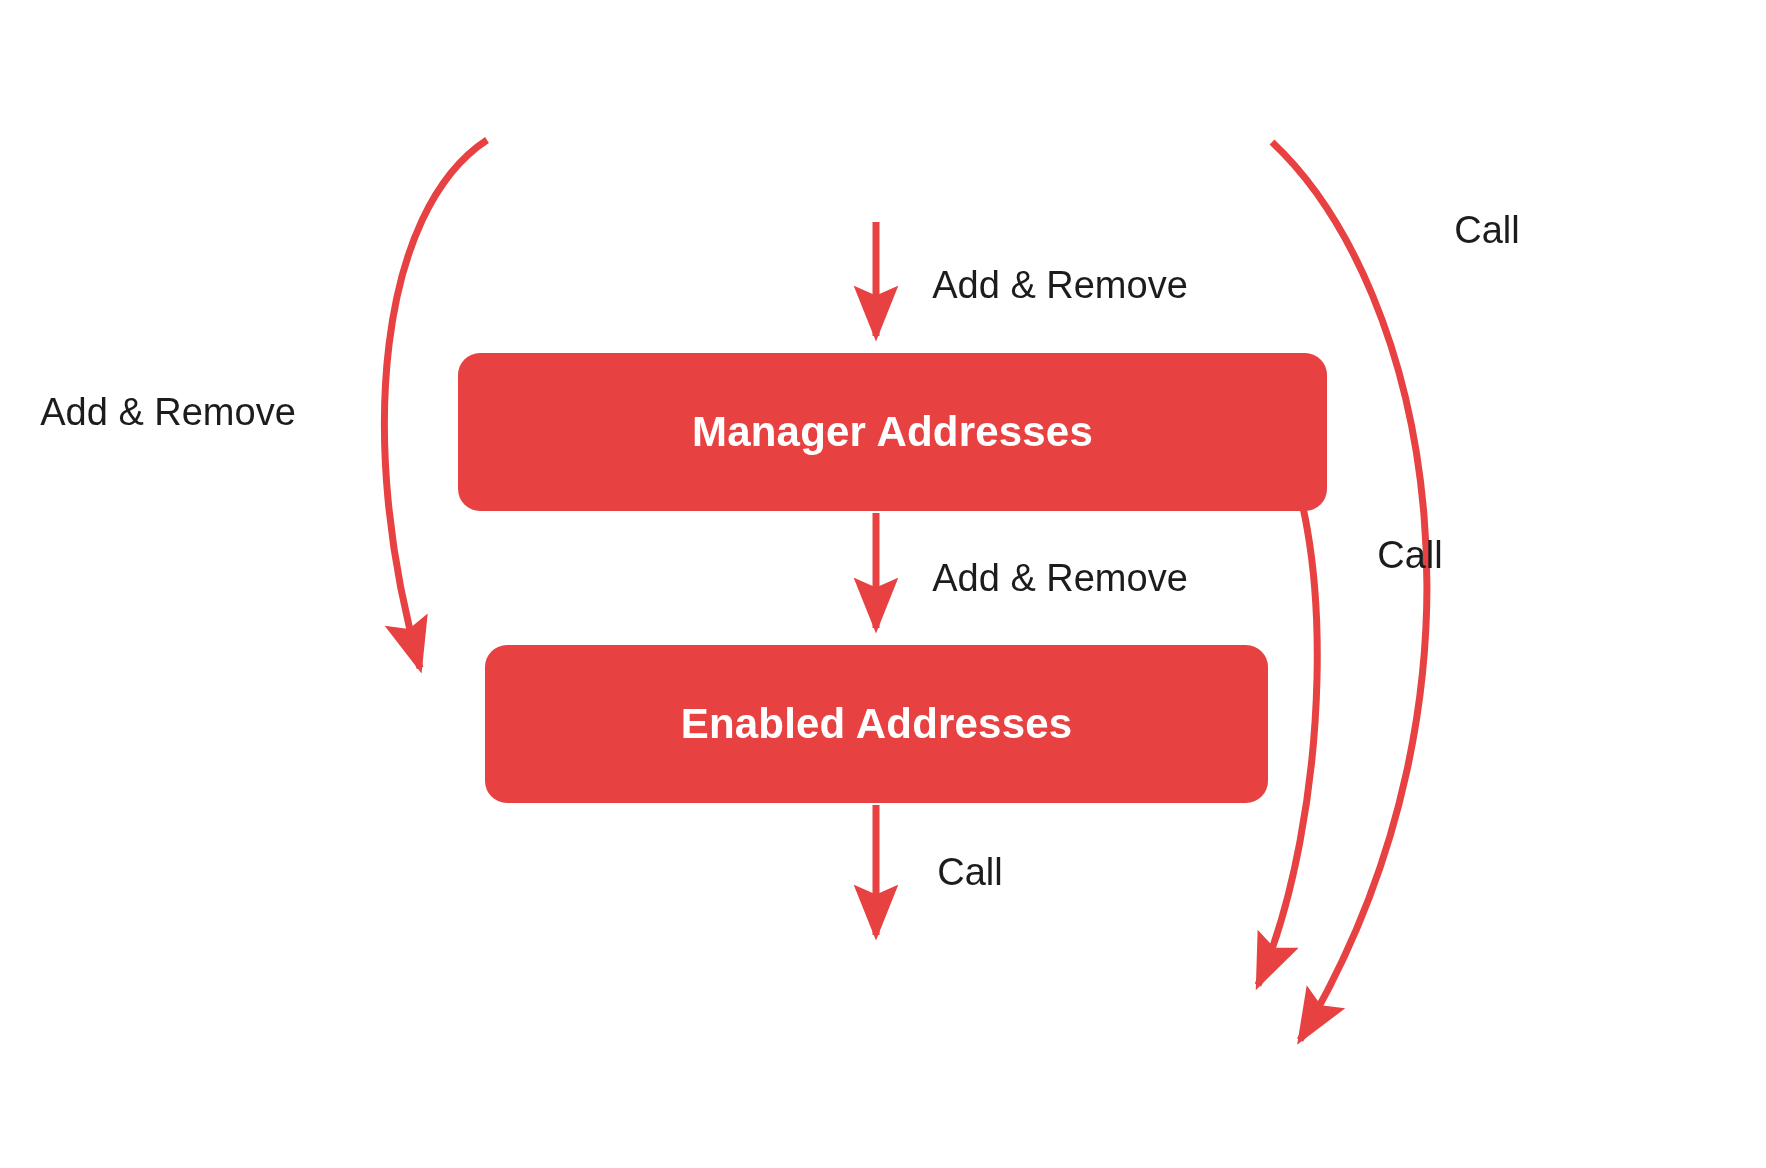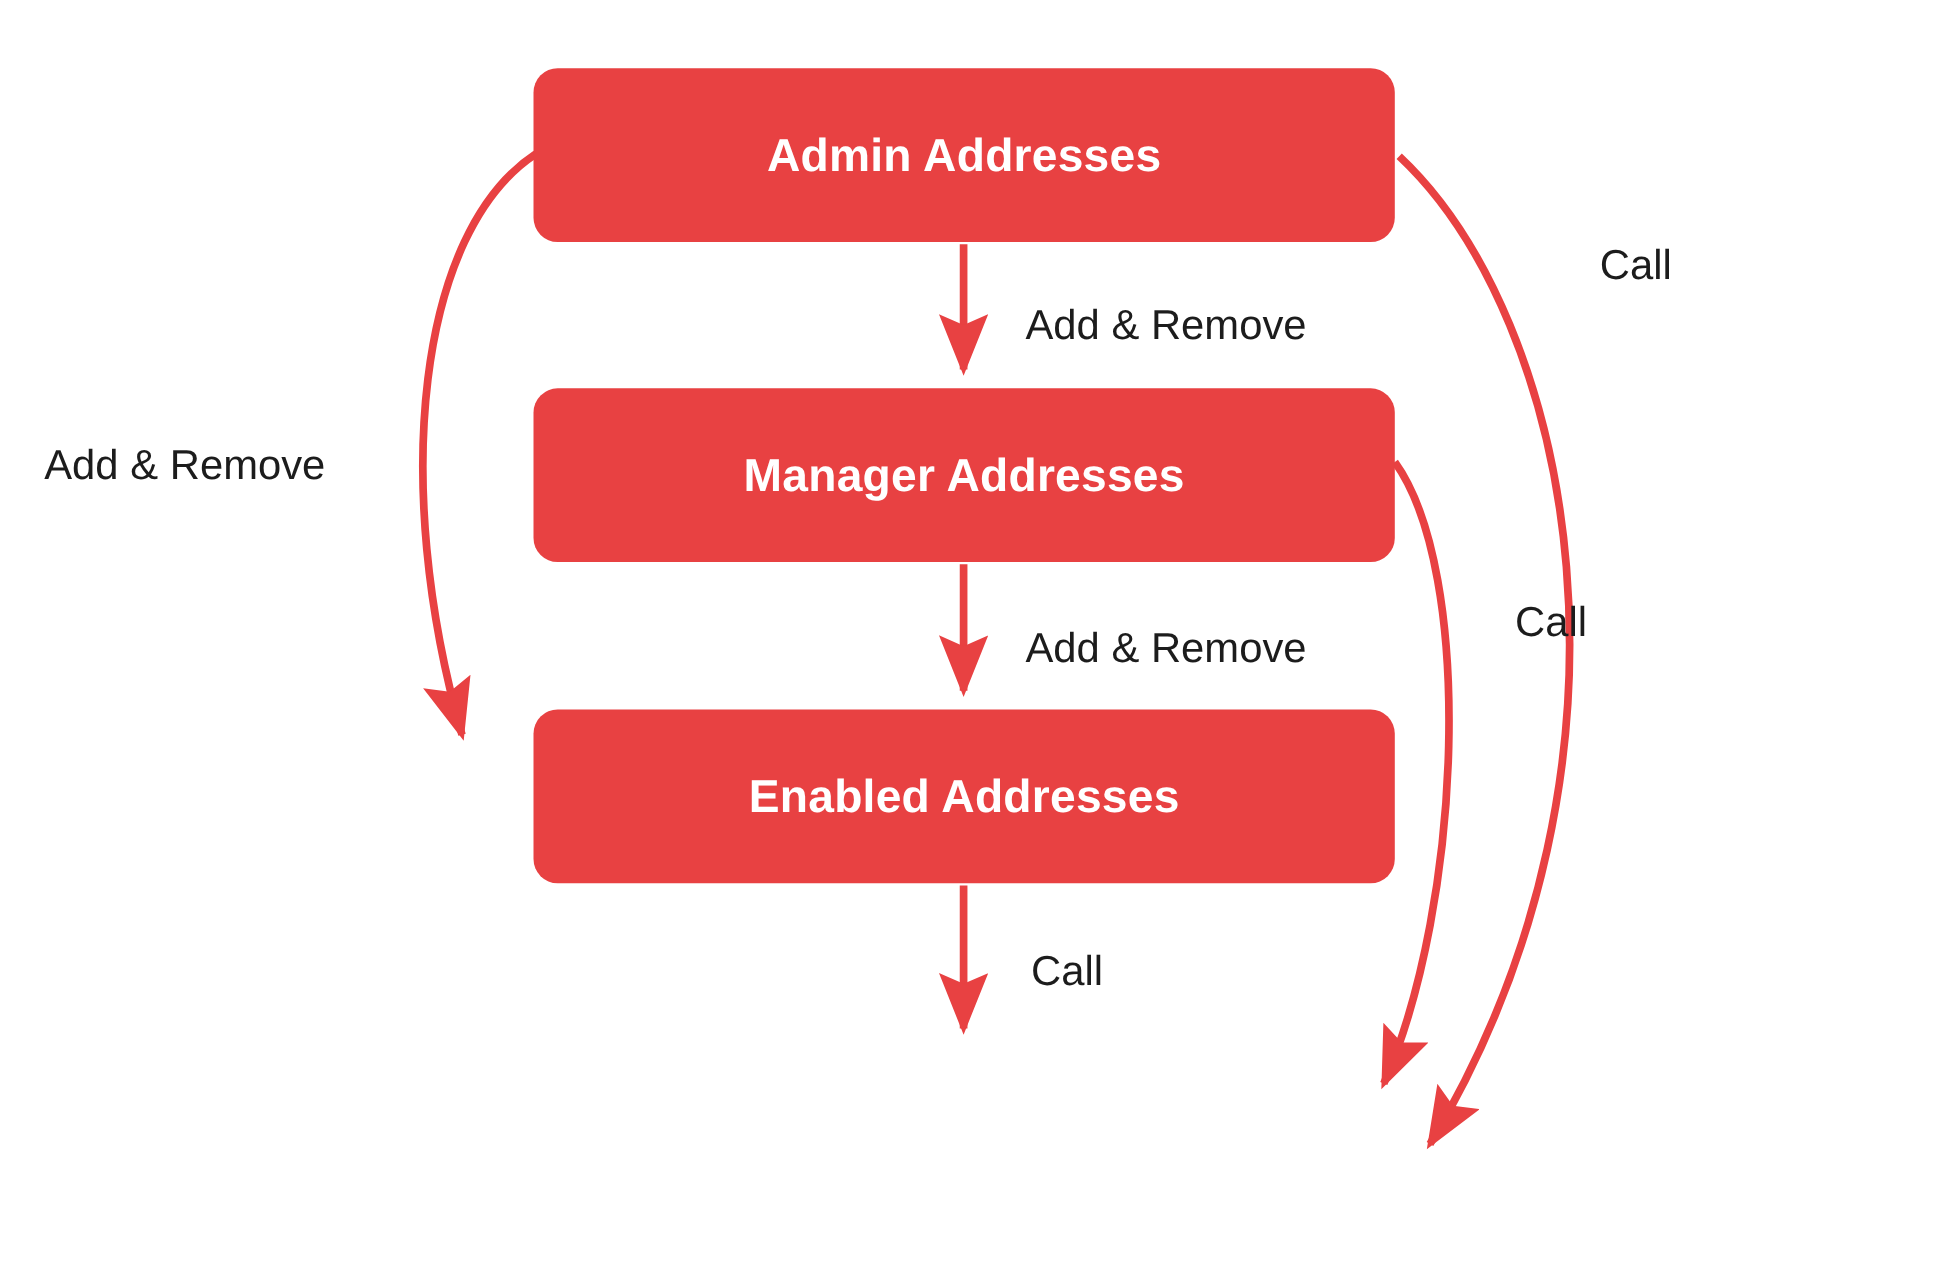--- a/index.html
+++ b/index.html
@@ -43,21 +43,20 @@
     font-family: "Liberation Sans", sans-serif;
   }
   .edge-label {
     position: absolute;
     color: #1c1c1c;
     font-size: 38px;
     font-weight: 400;
     white-space: nowrap;
     font-family: "Liberation Sans", sans-serif;
     transform: translate(-50%, -50%);
-    margin-top: 12px;
   }
 </style>
 </head>
 <body>
 
 <div id="diagram-root">
 
   <svg id="diagram-svg" viewBox="0 0 1766 1168">
     <defs>
       <marker id="arrowhead" markerWidth="9" markerHeight="9" refX="7.2" refY="3.2" orient="auto" markerUnits="strokeWidth">
@@ -71,25 +70,22 @@
 
     <path d="M876,805 L876,935" stroke="#E84142" stroke-width="7" fill="none" marker-end="url(#arrowhead)"></path>
 
     <path d="M487,140 C380,210 355,440 420,668" stroke="#E84142" stroke-width="7" fill="none" marker-end="url(#arrowhead)"></path>
 
     <path d="M1272,142 C1430,290 1510,690 1300,1040" stroke="#E84142" stroke-width="7" fill="none" marker-end="url(#arrowhead)"></path>
 
     <path d="M1268,420 C1340,520 1330,820 1258,985" stroke="#E84142" stroke-width="7" fill="none" marker-end="url(#arrowhead)"></path>
   </svg>
 
-  <div class="node-box" style="left:485px; top:62px; width:783px; height:158px; background:#E84142;">
-    <span class="node-label">Admin Addresses</span>
-  </div>
 
-  <div class="node-box" style="left:485px; top:353px; width:783px; height:158px; background:#E84142;">
+  <div class="node-box" style="left:458px; top:353px; width:869px; height:158px; background:#E84142;">
     <span class="node-label">Manager Addresses</span>
   </div>
 
   <div class="node-box" style="left:485px; top:645px; width:783px; height:158px; background:#E84142;">
     <span class="node-label">Enabled Addresses</span>
   </div>
 
 
   <div class="edge-label" style="left:1060px; top:285px;">Add &amp; Remove</div>
 

